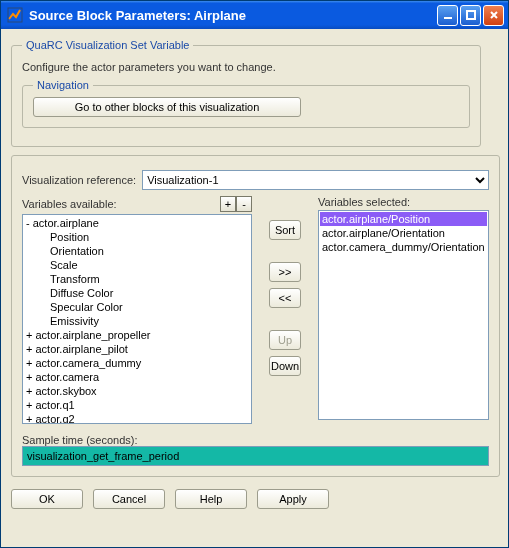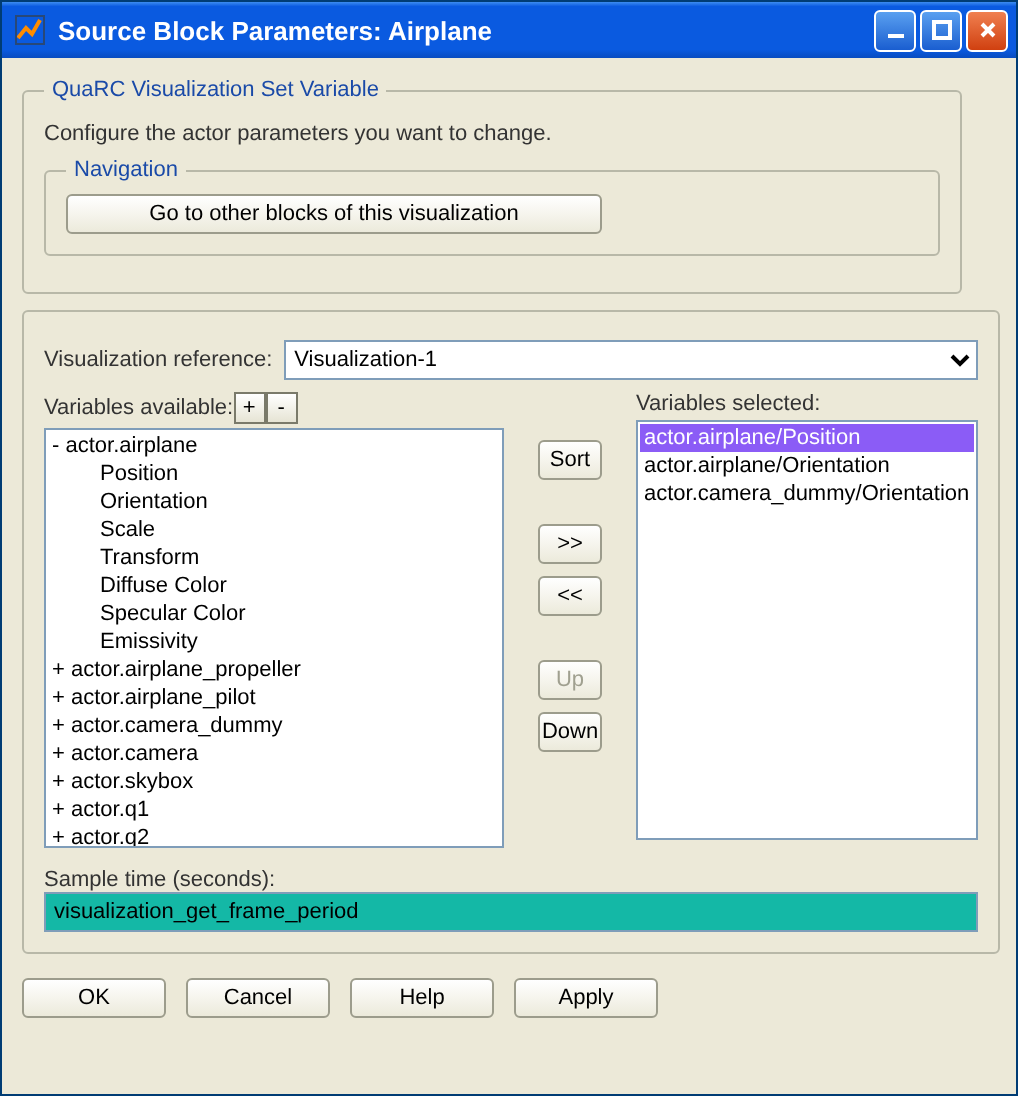--- a/index.html
+++ b/index.html
@@ -70,21 +70,21 @@
   }
   .dual {
     display:flex;
     gap:8px;
     margin-top:6px;
   }
   .col { display:flex; flex-direction:column; }
   .col.left { width: 230px; }
   .col.mid { width: 50px; align-items:center; gap:6px; padding-top:24px;}
   .col.right { flex:1; }
-  .colhead { display:flex; align-items:center; margin-bottom:2px;}
+  .colhead { display:flex; align-items:center; justify-content:space-between; margin-bottom:2px;}
   .pm { display:flex; gap:0; }
   .pmbtn {
     width:16px; height:16px;
     border:1px solid #7a7a6a;
     background:linear-gradient(#fff,#e6e4d4);
     font-size:11px; line-height:12px;
     display:flex; align-items:center; justify-content:center;
     cursor:pointer;
   }
   .listbox {

